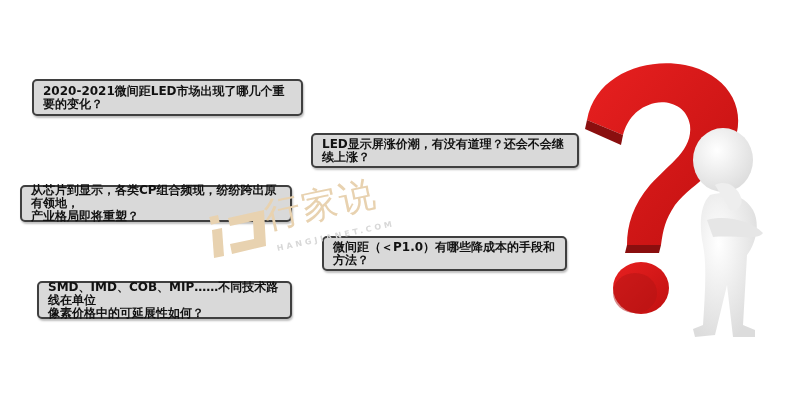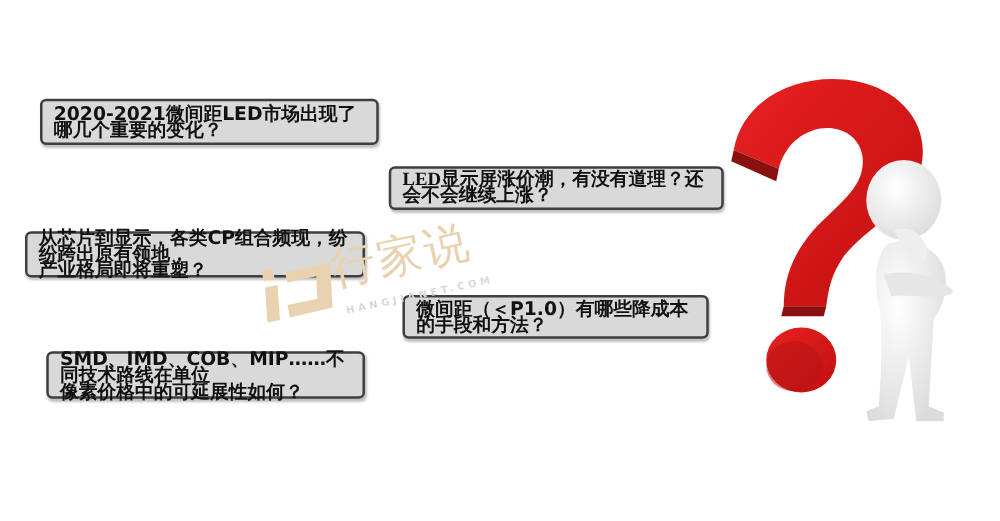--- a/index.html
+++ b/index.html
@@ -1,38 +1,38 @@
 <!DOCTYPE html>
 <html><head>
 <meta charset="utf-8">
 <style>
   html, body { margin:0; padding:0; }
   body { width:800px; height:417px; background:#ffffff; position:relative; overflow:hidden;
          font-family:"DejaVu Sans", "Liberation Sans", sans-serif; }
   .qbox { position:absolute; box-sizing:border-box; background:#d9d9d9;
           border:2px solid #3f3f3f; border-radius:5px;
           box-shadow:1px 2px 2px rgba(0,0,0,0.25);
-          color:#111; font-weight:bold; font-size:15px; line-height:13px;
+          color:#111; font-weight:bold; font-size:12px; line-height:13px;
           display:flex; align-items:center; padding:0 9px; white-space:pre-line; }
   .watermark { position:absolute; left:208px; top:198px; width:200px; height:70px; pointer-events:none; }
   .wm-logo { position:absolute; left:0; top:10px; width:60px; height:52px; }
   .wm-text { position:absolute; left:62px; top:-6px; font-size:36px; color:#e8d2b0;
              transform:rotate(-12deg); transform-origin:left bottom; letter-spacing:2px; }
   .wm-sub { position:absolute; left:70px; top:46px; font-size:8px; color:#d8d8d8;
             letter-spacing:3px; transform:rotate(-12deg); transform-origin:left bottom; font-weight:bold; }
   .figure { position:absolute; left:575px; top:45px; width:220px; height:320px; }
 </style>
 </head>
 <body>
 
 <div class="qbox" style="left:32px; top:79px; width:271px; height:37px;">
   <span>2020-2021微间距LED市场出现了哪几个重要的变化？</span>
 </div>
 
-<div class="qbox" style="left:311px; top:133px; width:268px; height:35px;font-family:Liberation Serif, serif;">
+<div class="qbox" style="left:311px; top:133px; width:268px; height:35px;">
   <span>LED显示屏涨价潮，有没有道理？还会不会继续上涨？</span>
 </div>
 
 <div class="qbox" style="left:20px; top:185px; width:272px; height:37px;">
   <span>从芯片到显示，各类CP组合频现，纷纷跨出原有领地，
 产业格局即将重塑？</span>
 </div>
 
 <div class="qbox" style="left:322px; top:236px; width:245px; height:35px;">
   <span>微间距（＜P1.0）有哪些降成本的手段和方法？</span>

